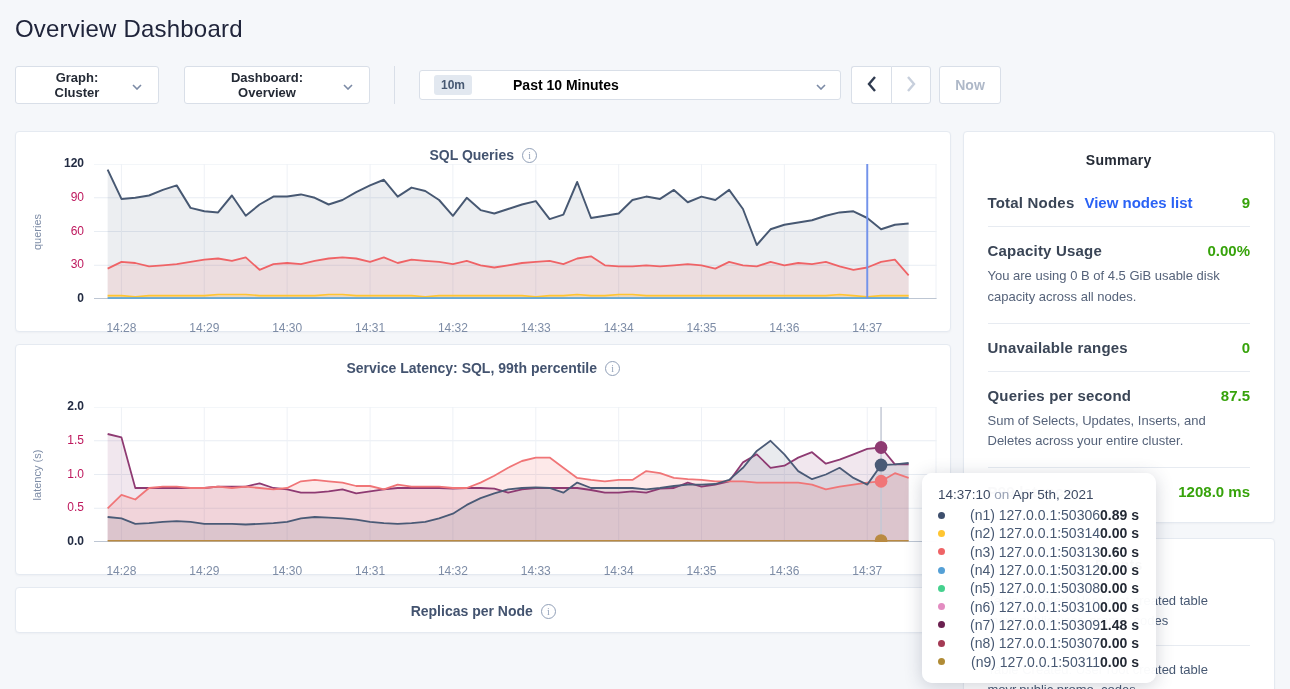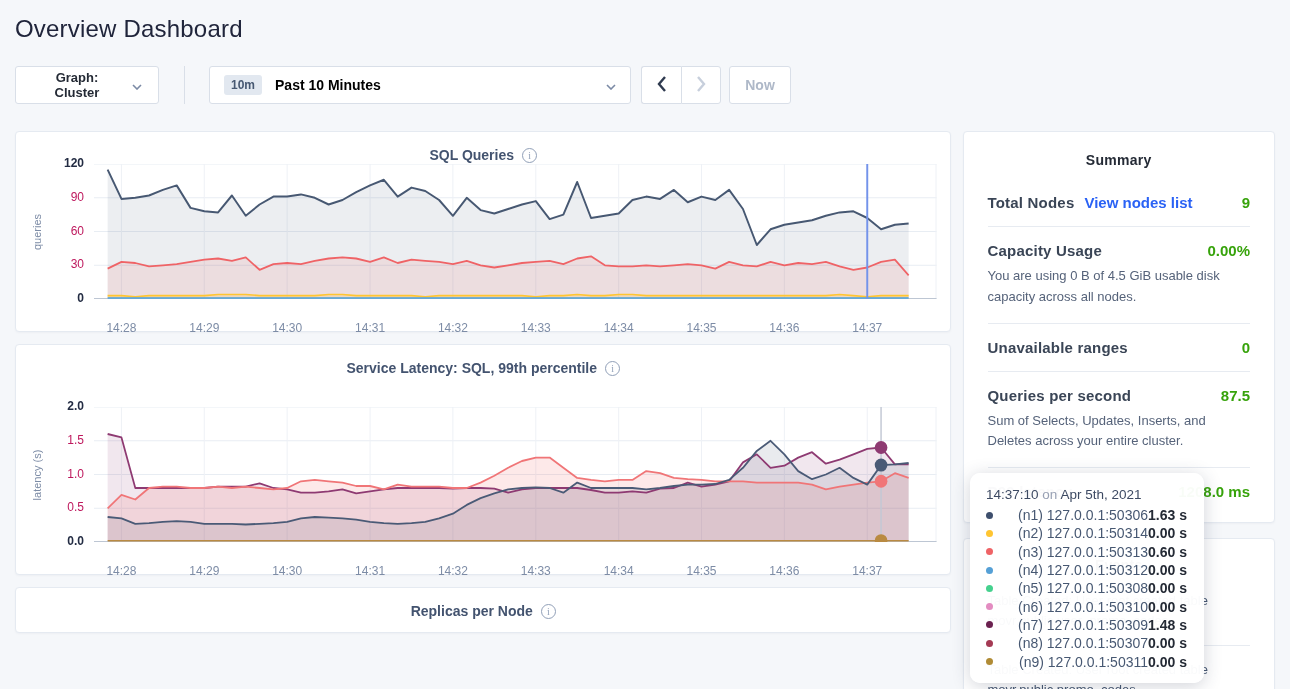--- a/index.html
+++ b/index.html
@@ -11,22 +11,22 @@
 
   
   .controls { display:flex; align-items:center; margin-top:23px; height:38px; }
   .dd, .now-btn { height:38px; background:#fff; border:1px solid #d9dfe8; border-radius:3px;
     display:flex; align-items:center; font-family:inherit; cursor:pointer; }
   .dd { padding:0 16px; gap:10px; justify-content:center; }
   .dd .dd-label { font-size:13px; font-weight:bold; color:#242a35; }
   .dd.graph { width:144px; margin-right:25px; }
   .dd.dash  { width:186px; margin-right:24px; }
   .vdiv { width:1px; height:38px; background:#d9dfe8; margin-right:24px; }
-  .timepicker { width:422px; height:38px; background:#fff; border:1px solid #d9dfe8; border-radius:3px;
-    display:flex; align-items:center; padding:0 14px; cursor:pointer; margin-right:10px; }
+  .timepicker { width:422px; height:30px; background:#fff; border:1px solid #d9dfe8; border-radius:3px;
+    display:flex; align-items:center; padding:0 14px; cursor:pointer; margin-right:10px;gap:28px; }
   .tr-badge { background:#e2e8f0; color:#475872; font-size:12px; font-weight:bold; padding:3px 7px; border-radius:3px; margin-right:13px; }
   .tr-label { font-size:14px; font-weight:bold; color:#000000;text-align:center; }
   .timepicker .chev { margin-left:auto; }
   .btn-group { display:flex; margin-right:8px; }
   .btn-group button { width:40px; height:38px; background:#fff; border:1px solid #d9dfe8; display:flex;
     align-items:center; justify-content:center; cursor:pointer; }
   .btn-group button:first-child { border-radius:3px 0 0 3px; border-right:none; }
   .btn-group button:last-child { border-radius:0 3px 3px 0; }
   .now-btn { width:62px; justify-content:center; font-size:14px; font-weight:bold; color:#aeb8c8; }
 
@@ -70,41 +70,47 @@
   .sep { border:none; border-top:1px solid #e7ebf1; margin:15px 0; }
 
   
   .events-card { padding:18px 24px; height:184px; }
   .events-card .panel-heading { margin-bottom:18px; }
   .evt-line1 { font-size:13px; color:#475872; line-height:20px; }
   .evt-line2 { font-size:13px; color:#475872; line-height:20px; }
   .evt-sep { border:none; border-top:1px solid #e7ebf1; margin:14px 0; }
 
   
-  .hover-tooltip { position:absolute; left:970px; top:473px; width:234px; z-index:20;
+  .hover-tooltip { position:absolute; left:922px; top:473px; width:234px; z-index:20;
     background:rgba(255,255,255,0.97); border-radius:10px; box-shadow:0 3px 18px rgba(45,55,80,0.22);
     padding:14px 14px 12px 16px; pointer-events:none; }
   .tt-head { font-size:13.5px; margin-bottom:4px; }
   .tt-time, .tt-date { color:#3d4a63; }
   .tt-on { color:#98a1b4; }
   .tt-row { display:flex; align-items:center; height:18.3px; font-size:14px;text-align:right; }
   .tt-dot { width:7px; height:7px; border-radius:50%; margin-right:9px; flex:none; }
   .tt-label { color:#475872; width:146px; }
   .tt-val { color:#242a35; font-weight:bold; }
 </style>
 </head>
 <body>
 
 <div class="page">
 
   <h1 class="page-title">Overview Dashboard</h1>
 
   <div class="controls">
     <button class="dd graph">
       <span class="dd-label">Graph: Cluster</span>
+      <span><svg width="10" height="6">
+            <path d="M1 1 L5 5 L9 1" stroke="#7b8aa5" stroke-width="1.6" fill="none"></path>
+          </svg></span>
+    </button>
+    <button class="dd dash">
+      <span class="dd-label">Dashboard: Overview</span>
       <span><svg width="10" height="6">
             <path d="M1 1 L5 5 L9 1" stroke="#7b8aa5" stroke-width="1.6" fill="none"></path>
           </svg></span>
     </button>
     <div class="vdiv"></div>
     <div class="timepicker">
       <span class="tr-badge">10m</span>
       <span class="tr-label">Past 10 Minutes</span>
       <span class="chev"><svg width="10" height="6">
             <path d="M1 1 L5 5 L9 1" stroke="#7b8aa5" stroke-width="1.6" fill="none"></path>
@@ -310,21 +316,21 @@
   <div class="hover-tooltip">
     <div class="tt-head">
       <span class="tt-time">14:37:10</span>
       <span class="tt-on">on</span>
       <span class="tt-date">Apr 5th, 2021</span>
     </div>
     <div>
         <div class="tt-row">
           <span class="tt-dot" style="background:#3e4f6d"></span>
           <span class="tt-label">(n1) 127.0.0.1:50306</span>
-          <span class="tt-val">1.63 s</span>
+          <span class="tt-val">0.89 s</span>
         </div>
         <div class="tt-row">
           <span class="tt-dot" style="background:#ffc531"></span>
           <span class="tt-label">(n2) 127.0.0.1:50314</span>
           <span class="tt-val">0.00 s</span>
         </div>
         <div class="tt-row">
           <span class="tt-dot" style="background:#ef6366"></span>
           <span class="tt-label">(n3) 127.0.0.1:50313</span>
           <span class="tt-val">0.60 s</span>

